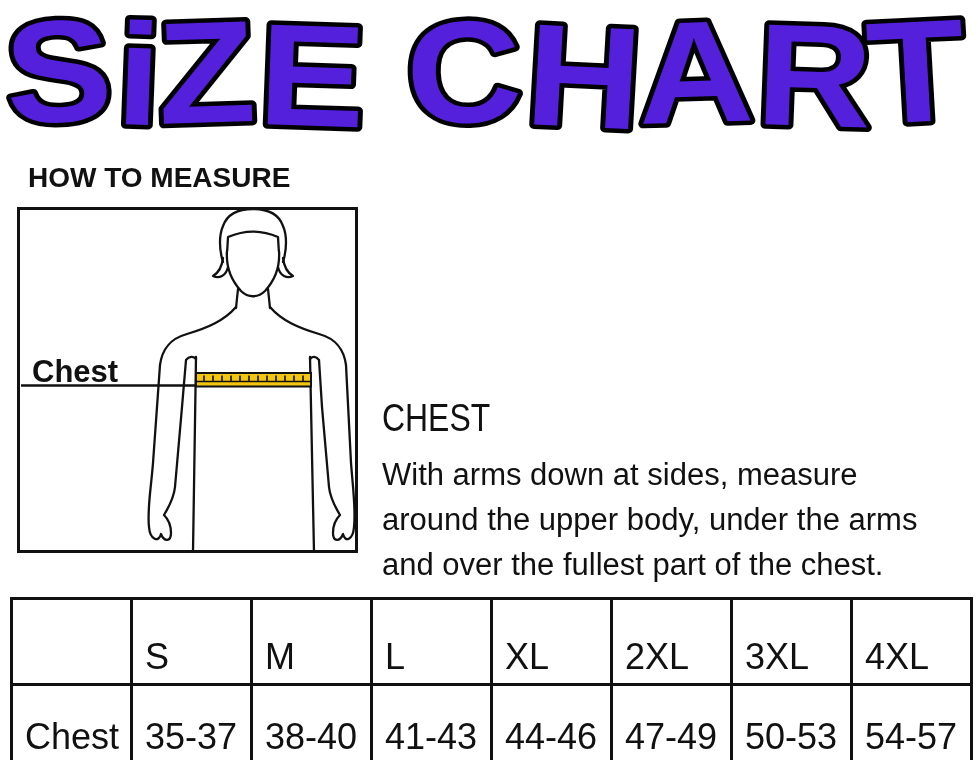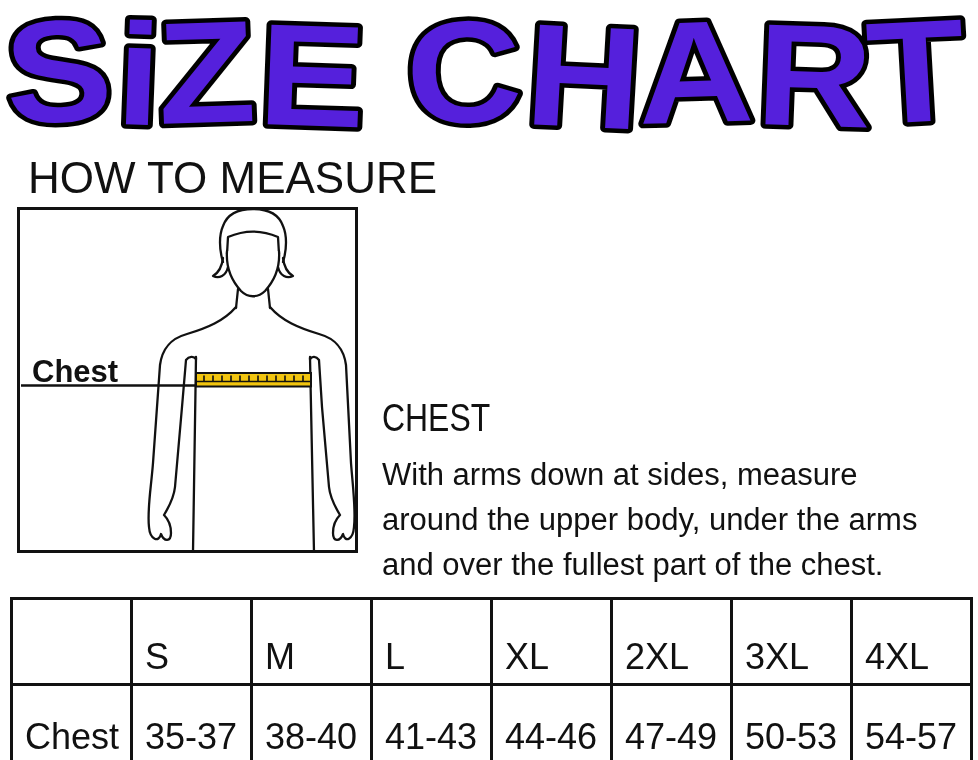--- a/index.html
+++ b/index.html
@@ -3,21 +3,21 @@
 <meta charset="utf-8">
 <style>
   html,body{margin:0;padding:0;background:#fff;}
   #page{position:relative;width:978px;height:760px;background:#ffffff;overflow:hidden;
         font-family:"Liberation Sans",sans-serif;color:#1a1a1a;}
 
   
   #title-svg{position:absolute;left:0;top:0;}
 
   
-  .how-heading{position:absolute;left:28px;top:160px;font-size:44px;font-weight:400;
+  .how-heading{position:absolute;left:28px;top:160px;font-size:28px;font-weight:700;
                letter-spacing:0px;line-height:36px;color:#111;}
 
   
   #diagram-svg{position:absolute;left:17px;top:207px;}
   .diagram-label{position:absolute;left:32px;top:356px;font-size:31px;font-weight:700;
                  line-height:31px;color:#111;}
 
   
   .chest-heading{position:absolute;left:382px;top:399px;font-size:38px;font-weight:400;
                  line-height:38px;transform:scaleX(0.84);transform-origin:left center;color:#111;}

